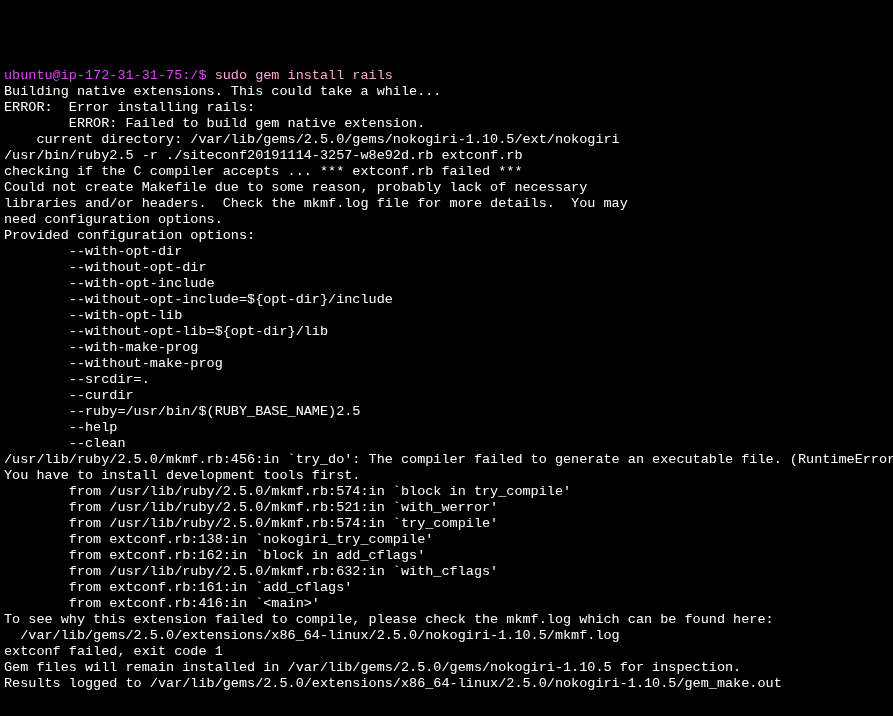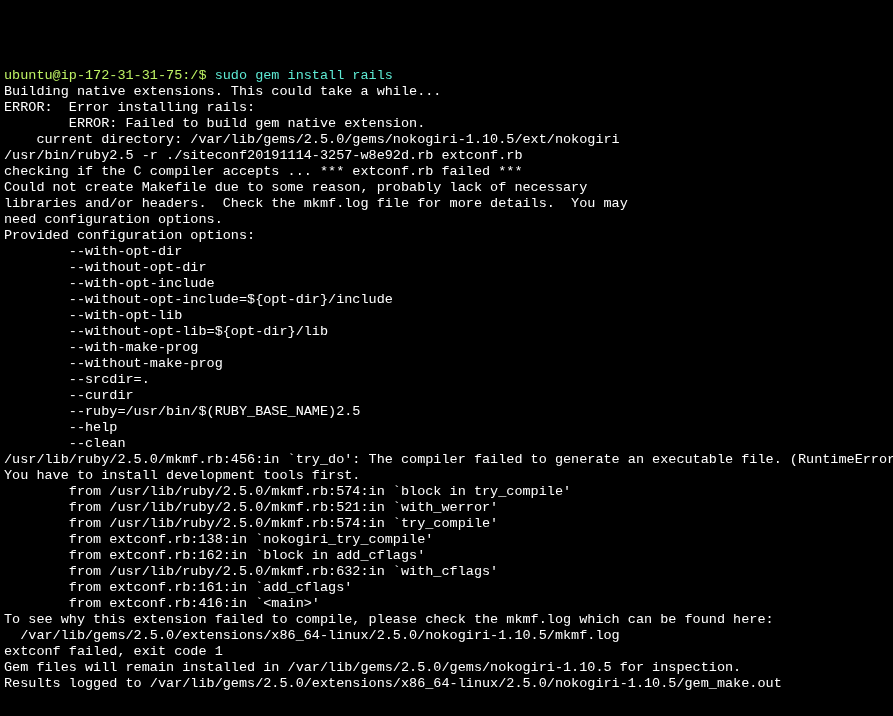--- a/index.html
+++ b/index.html
@@ -19,24 +19,24 @@
       overflow: hidden;
       white-space: pre;
     }
     .terminal {
       background: #000000;
     }
     .line {
       display: block;
     }
     .prompt-user {
-      color: #bef264;
+      color: #d946ef;
     }
     .command {
-      color: #5eead4;
+      color: #f9a8d4;
     }
   </style>
 </head>
 <body>
 
 
 
 <div class="terminal"><span class="line"><span class="prompt-user">ubuntu@ip-172-31-31-75:/$ </span><span class="command">sudo gem install rails</span></span><span class="line">Building native extensions. This could take a while...</span><span class="line">ERROR:  Error installing rails:</span><span class="line">        ERROR: Failed to build gem native extension.</span><span class="line"></span><span class="line">    current directory: /var/lib/gems/2.5.0/gems/nokogiri-1.10.5/ext/nokogiri</span><span class="line">/usr/bin/ruby2.5 -r ./siteconf20191114-3257-w8e92d.rb extconf.rb</span><span class="line">checking if the C compiler accepts ... *** extconf.rb failed ***</span><span class="line">Could not create Makefile due to some reason, probably lack of necessary</span><span class="line">libraries and/or headers.  Check the mkmf.log file for more details.  You may</span><span class="line">need configuration options.</span><span class="line"></span><span class="line">Provided configuration options:</span><span class="line">        --with-opt-dir</span><span class="line">        --without-opt-dir</span><span class="line">        --with-opt-include</span><span class="line">        --without-opt-include=${opt-dir}/include</span><span class="line">        --with-opt-lib</span><span class="line">        --without-opt-lib=${opt-dir}/lib</span><span class="line">        --with-make-prog</span><span class="line">        --without-make-prog</span><span class="line">        --srcdir=.</span><span class="line">        --curdir</span><span class="line">        --ruby=/usr/bin/$(RUBY_BASE_NAME)2.5</span><span class="line">        --help</span><span class="line">        --clean</span><span class="line">/usr/lib/ruby/2.5.0/mkmf.rb:456:in `try_do': The compiler failed to generate an executable file. (RuntimeError)</span><span class="line">You have to install development tools first.</span><span class="line">        from /usr/lib/ruby/2.5.0/mkmf.rb:574:in `block in try_compile'</span><span class="line">        from /usr/lib/ruby/2.5.0/mkmf.rb:521:in `with_werror'</span><span class="line">        from /usr/lib/ruby/2.5.0/mkmf.rb:574:in `try_compile'</span><span class="line">        from extconf.rb:138:in `nokogiri_try_compile'</span><span class="line">        from extconf.rb:162:in `block in add_cflags'</span><span class="line">        from /usr/lib/ruby/2.5.0/mkmf.rb:632:in `with_cflags'</span><span class="line">        from extconf.rb:161:in `add_cflags'</span><span class="line">        from extconf.rb:416:in `&lt;main&gt;'</span><span class="line"></span><span class="line">To see why this extension failed to compile, please check the mkmf.log which can be found here:</span><span class="line"></span><span class="line">  /var/lib/gems/2.5.0/extensions/x86_64-linux/2.5.0/nokogiri-1.10.5/mkmf.log</span><span class="line"></span><span class="line">extconf failed, exit code 1</span><span class="line"></span><span class="line">Gem files will remain installed in /var/lib/gems/2.5.0/gems/nokogiri-1.10.5 for inspection.</span><span class="line">Results logged to /var/lib/gems/2.5.0/extensions/x86_64-linux/2.5.0/nokogiri-1.10.5/gem_make.out</span></div>
 
 

